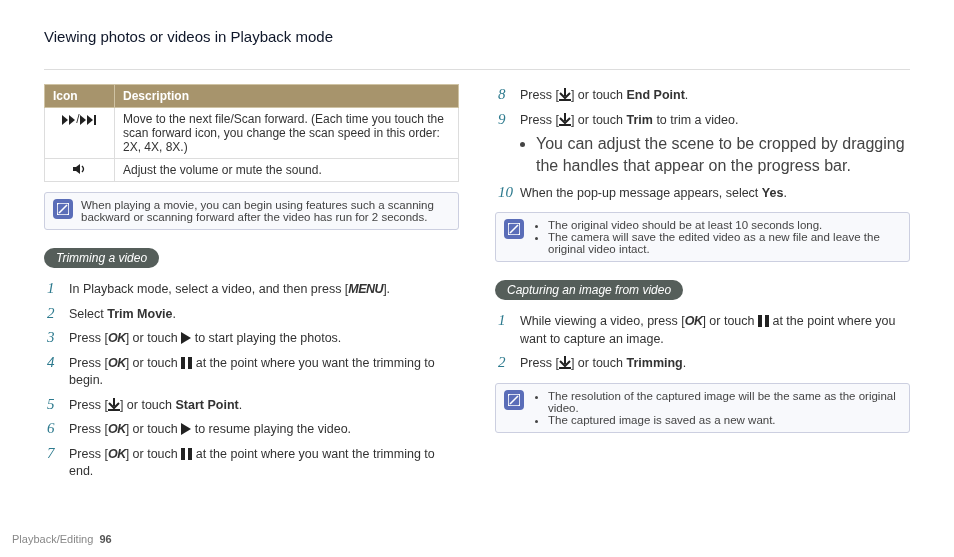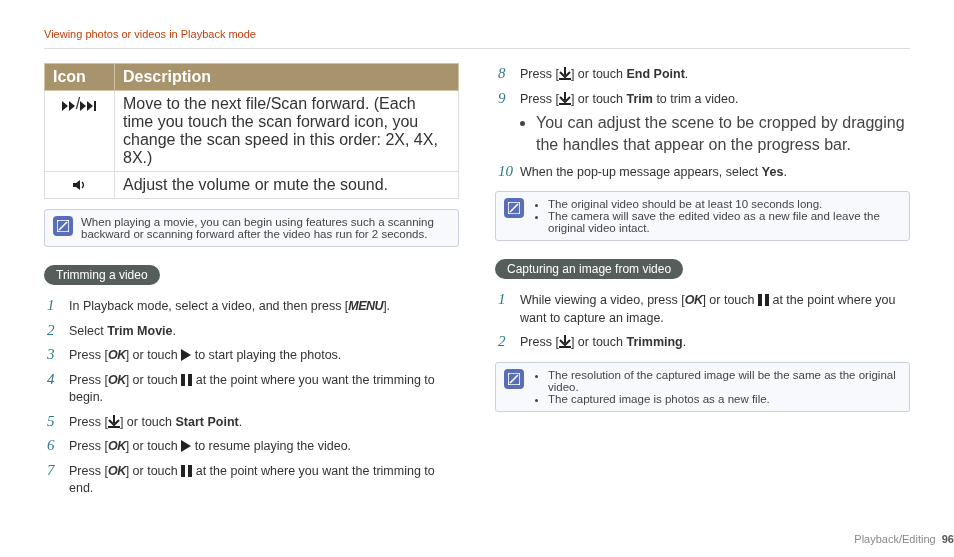--- a/index.html
+++ b/index.html
@@ -7,29 +7,29 @@
     margin: 0;
     font-family: "Myriad Pro", "Segoe UI", Arial, sans-serif;
     font-size: 12.5px;
     color: #333;
     width: 954px;
     height: 557px;
     padding: 28px 44px 16px 44px;
     position: relative;
   }
   .breadcrumb {
-    color: #c2410c;
-    font-size: 11px;
-    margin-bottom: 8px;
+    color: #0f172a;
+    font-size: 15px;
+    margin-bottom: 24px;
   }
   .hr { border-top: 1px solid #ddd; margin-bottom: 14px; }
   .columns { display: flex; gap: 36px; }
   .col { flex: 1; min-width: 0; }
   
-  table.icon-table { width: 100%; border-collapse: collapse; font-size: 16px; padding-left: 44px; }
+  table.icon-table { width: 100%; border-collapse: collapse; font-size: 12px; padding-left: 44px; }
   .icon-table th { background: #a7946c; color: #fff; text-align: left; padding: 4px 8px; font-weight: 600; border: 1px solid #cfc3a4; }
   .icon-table td { border: 1px solid #ddd; padding: 4px 8px; vertical-align: top; }
   .icon-cell { width: 70px; text-align: center; }
   
   .note {
     display: flex;
     border: 1px solid #cccfe0;
     border-radius: 3px;
     padding: 6px 8px;
     margin-top: 10px;
@@ -49,20 +49,21 @@
   .pill {
     display: inline-block;
     background: #555e5a;
     color: #fff;
     padding: 3px 12px;
     border-radius: 10px;
     font-size: 12px;
     margin-top: 18px;
     margin-bottom: 10px;
     font-weight: 500;
+    font-style: italic;
   }
   
   ol.steps { list-style: none; padding: 0; margin: 3px; counter-reset: step; }
   ol.steps > li {
     counter-increment: step;
     padding-left: 22px;
     position: relative;
     margin-bottom: 7px;
     line-height: 1.4;
   }
@@ -83,22 +84,22 @@
     font-size: 16px;
     color: #444;
   }
   ul.note-list { list-style: disc; padding-left: 16px; margin: 0; }
   b { font-weight: 700; }
   .btn-label {
     font-family: Arial, sans-serif; font-weight: 700; letter-spacing: -0.5px; font-style: italic;
   }
   .footer {
     position: absolute;
-    bottom: 12px; left: 0; right: 0;
-    text-align: right;
+    bottom: 12px; left: 12px; right: 0;
+    text-align: left;
     font-size: 11px; color: #888;
   }
   .footer b { color: #555; }
   svg.icon { vertical-align: -2px; }
 </style>
 </head>
 <body>
 
 <svg width="0" height="0" style="position:absolute">
   <defs>
@@ -259,21 +260,21 @@
     </ol>
 
     <div class="note">
       <div class="note-icon">
           <svg width="12" height="12">
             <use href="#i-note"></use>
           </svg>
         </div>
       <ul class="note-list">
         <li>The resolution of the captured image will be the same as the original video.</li>
-        <li>The captured image is photos as a new file.</li>
+        <li>The captured image is saved as a new want.</li>
       </ul>
     </div>
   </div>
 </div>
 
 <div class="footer">
   <span>Playback/Editing</span>&nbsp;&nbsp;<b>96</b>
 </div>
 
 </body></html>

